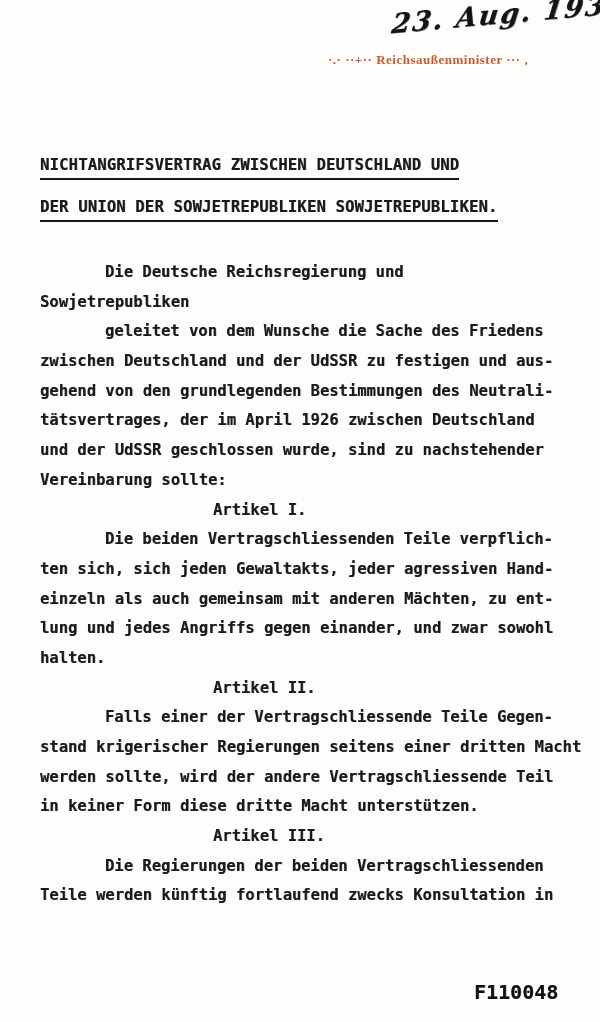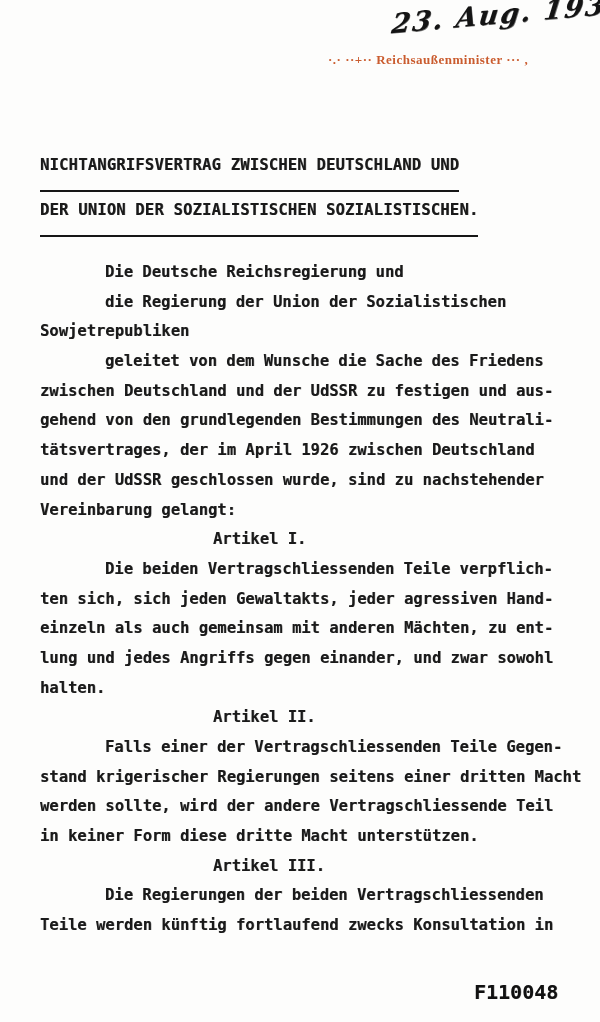--- a/index.html
+++ b/index.html
@@ -36,21 +36,21 @@
   }
   
   .title-block{
     position:absolute;top:156px;left:40px;
   }
   .title-line{
     display:inline-block;
     font-weight:bold;font-size:15.5px;letter-spacing:0.2px;
     white-space:nowrap;
     border-bottom:2.5px solid #161616;
-    padding-bottom:16px;margin-bottom:9px;
+    padding-bottom:4px;margin-bottom:18px;
     text-shadow:0.5px 0.4px 0.4px rgba(15,15,15,.6);
   }
   .title-block .title-line{display:table;}
   
   .body-text{
     position:absolute;top:263px;left:40px;width:545px;
   }
   .body-line{
     height:29.7px;
     font-weight:bold;font-size:15.5px;
@@ -72,41 +72,40 @@
 <body>
 
 <div class="page">
 
   <div class="hand-date">23. Aug. 1939</div>
 
   <div class="stamp">·.· ··+·· Reichsaußenminister ··· ,</div>
 
   <div class="title-block">
     <span class="title-line">NICHTANGRIFSVERTRAG ZWISCHEN DEUTSCHLAND UND</span>
-    <span class="title-line">DER UNION DER SOZIALISTISCHEN SOZIALISTISCHEN.</span>
+    <span class="title-line">DER UNION DER SOWJETREPUBLIKEN SOWJETREPUBLIKEN.</span>
   </div>
 
   <div class="body-text">
     <div class="body-line indent">Die Deutsche Reichsregierung und</div>
-    <div class="body-line indent">die Regierung der Union der Sozialistischen</div>
     <div class="body-line">Sowjetrepubliken</div>
     <div class="body-line indent">geleitet von dem Wunsche die Sache des Friedens</div>
     <div class="body-line">zwischen Deutschland und der UdSSR zu festigen und aus-</div>
     <div class="body-line">gehend von den grundlegenden Bestimmungen des Neutrali-</div>
     <div class="body-line">tätsvertrages, der im April 1926 zwischen Deutschland</div>
     <div class="body-line">und der UdSSR geschlossen wurde, sind zu nachstehender</div>
-    <div class="body-line">Vereinbarung gelangt:</div>
+    <div class="body-line">Vereinbarung sollte:</div>
     <div class="body-line heading">Artikel I.</div>
     <div class="body-line indent">Die beiden Vertragschliessenden Teile verpflich-</div>
     <div class="body-line">ten sich, sich jeden Gewaltakts, jeder agressiven Hand-</div>
     <div class="body-line">einzeln als auch gemeinsam mit anderen Mächten, zu ent-</div>
     <div class="body-line">lung und jedes Angriffs gegen einander, und zwar sowohl</div>
     <div class="body-line">halten.</div>
     <div class="body-line heading">Artikel II.</div>
-    <div class="body-line indent">Falls einer der Vertragschliessenden Teile Gegen-</div>
+    <div class="body-line indent">Falls einer der Vertragschliessende Teile Gegen-</div>
     <div class="body-line">stand krigerischer Regierungen seitens einer dritten Macht</div>
     <div class="body-line">werden sollte, wird der andere Vertragschliessende Teil</div>
     <div class="body-line">in keiner Form diese dritte Macht unterstützen.</div>
     <div class="body-line heading">Artikel III.</div>
     <div class="body-line indent">Die Regierungen der beiden Vertragschliessenden</div>
     <div class="body-line">Teile werden künftig fortlaufend zwecks Konsultation in</div>
   </div>
 
   <div class="archive-code">F110048</div>
 

